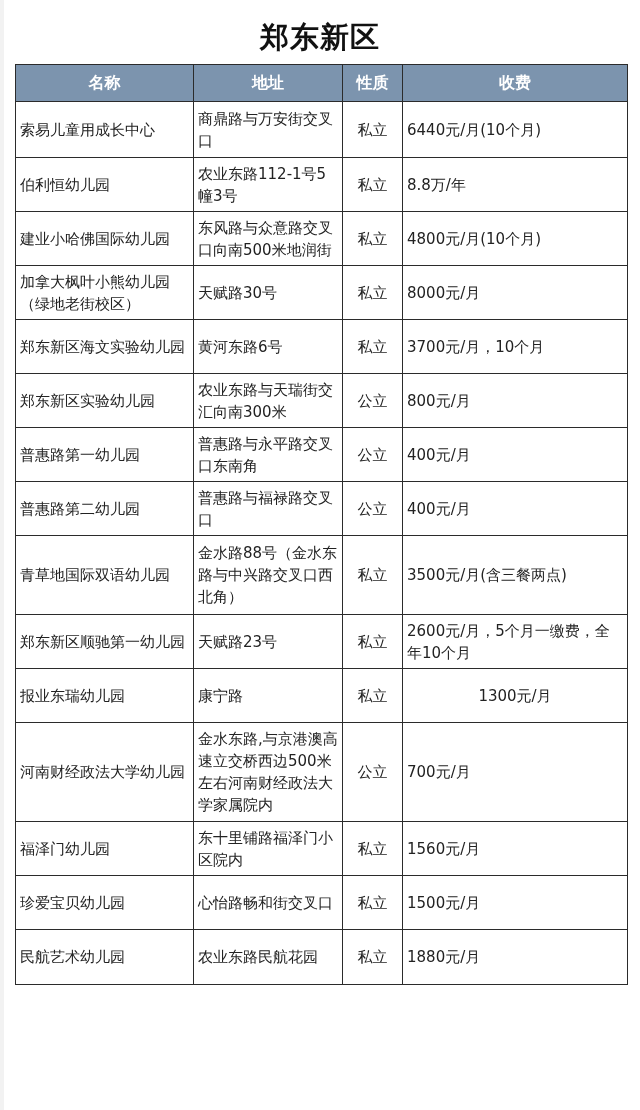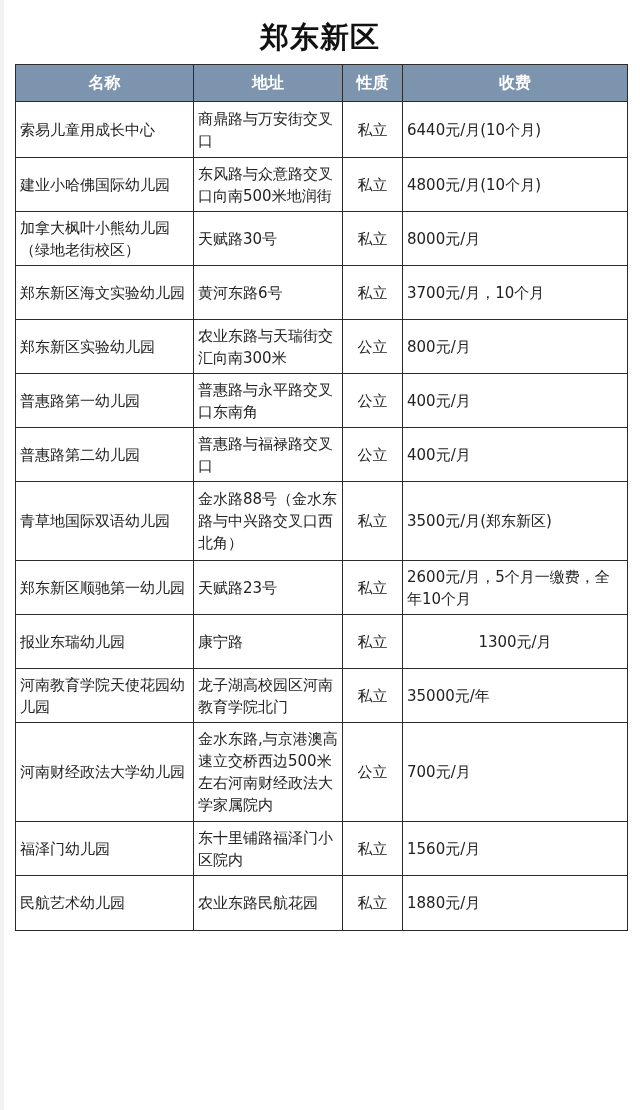--- a/index.html
+++ b/index.html
@@ -54,20 +54,26 @@
     </tr>
   </thead>
   <tbody id="tbody">
       <tr style="height: 56px;">
         <td class="c-name" style="height: 56px;">索易儿童用成长中心</td>
         <td class="c-addr" style="height: 56px;">商鼎路与万安街交叉口</td>
         <td class="c-type" style="height: 56px;">私立</td>
         <td class="c-fee" style="height: 56px;">6440元/月(10个月)</td>
       </tr>
       <tr style="height: 54px;">
+        <td class="c-name" style="height: 54px;">伯利恒幼儿园</td>
+        <td class="c-addr" style="height: 54px;">农业东路112-1号5幢3号</td>
+        <td class="c-type" style="height: 54px;">私立</td>
+        <td class="c-fee" style="height: 54px;">8.8万/年</td>
+      </tr>
+      <tr style="height: 54px;">
         <td class="c-name" style="height: 54px;">建业小哈佛国际幼儿园</td>
         <td class="c-addr" style="height: 54px;">东风路与众意路交叉口向南500米地润街</td>
         <td class="c-type" style="height: 54px;">私立</td>
         <td class="c-fee" style="height: 54px;">4800元/月(10个月)</td>
       </tr>
       <tr style="height: 54px;">
         <td class="c-name" style="height: 54px;">加拿大枫叶小熊幼儿园（绿地老街校区）</td>
         <td class="c-addr" style="height: 54px;">天赋路30号</td>
         <td class="c-type" style="height: 54px;">私立</td>
         <td class="c-fee" style="height: 54px;">8000元/月</td>
@@ -93,52 +99,52 @@
       <tr style="height: 54px;">
         <td class="c-name" style="height: 54px;">普惠路第二幼儿园</td>
         <td class="c-addr" style="height: 54px;">普惠路与福禄路交叉口</td>
         <td class="c-type" style="height: 54px;">公立</td>
         <td class="c-fee" style="height: 54px;">400元/月</td>
       </tr>
       <tr style="height: 79px;">
         <td class="c-name" style="height: 79px;">青草地国际双语幼儿园</td>
         <td class="c-addr" style="height: 79px;">金水路88号（金水东路与中兴路交叉口西北角）</td>
         <td class="c-type" style="height: 79px;">私立</td>
-        <td class="c-fee" style="height: 79px;">3500元/月(郑东新区)</td>
+        <td class="c-fee" style="height: 79px;">3500元/月(含三餐两点)</td>
       </tr>
       <tr style="height: 54px;">
         <td class="c-name" style="height: 54px;">郑东新区顺驰第一幼儿园</td>
         <td class="c-addr" style="height: 54px;">天赋路23号</td>
         <td class="c-type" style="height: 54px;">私立</td>
         <td class="c-fee" style="height: 54px;">2600元/月，5个月一缴费，全年10个月</td>
       </tr>
       <tr style="height: 54px;">
         <td class="c-name" style="height: 54px;">报业东瑞幼儿园</td>
         <td class="c-addr" style="height: 54px;">康宁路</td>
         <td class="c-type" style="height: 54px;">私立</td>
         <td class="c-fee" style="height: 54px; text-align: center;">1300元/月</td>
       </tr>
-      <tr style="height: 54px;">
-        <td class="c-name" style="height: 54px;">河南教育学院天使花园幼儿园</td>
-        <td class="c-addr" style="height: 54px;">龙子湖高校园区河南教育学院北门</td>
-        <td class="c-type" style="height: 54px;">私立</td>
-        <td class="c-fee" style="height: 54px;">35000元/年</td>
-      </tr>
       <tr style="height: 99px;">
         <td class="c-name" style="height: 99px;">河南财经政法大学幼儿园</td>
         <td class="c-addr" style="height: 99px;">金水东路,与京港澳高速立交桥西边500米左右河南财经政法大学家属院内</td>
         <td class="c-type" style="height: 99px;">公立</td>
         <td class="c-fee" style="height: 99px; border-radius: 30px;">700元/月</td>
       </tr>
       <tr style="height: 54px;">
         <td class="c-name" style="height: 54px;">福泽门幼儿园</td>
         <td class="c-addr" style="height: 54px;">东十里铺路福泽门小区院内</td>
         <td class="c-type" style="height: 54px;">私立</td>
         <td class="c-fee" style="height: 54px;">1560元/月</td>
       </tr>
+      <tr style="height: 54px;">
+        <td class="c-name" style="height: 54px;">珍爱宝贝幼儿园</td>
+        <td class="c-addr" style="height: 54px;">心怡路畅和街交叉口</td>
+        <td class="c-type" style="height: 54px;">私立</td>
+        <td class="c-fee" style="height: 54px;">1500元/月</td>
+      </tr>
       <tr style="height: 55px;">
         <td class="c-name" style="height: 55px;">民航艺术幼儿园</td>
         <td class="c-addr" style="height: 55px;">农业东路民航花园</td>
         <td class="c-type" style="height: 55px;">私立</td>
         <td class="c-fee" style="height: 55px;">1880元/月</td>
       </tr>
     </tbody>
 </table>
 
 </body></html>

